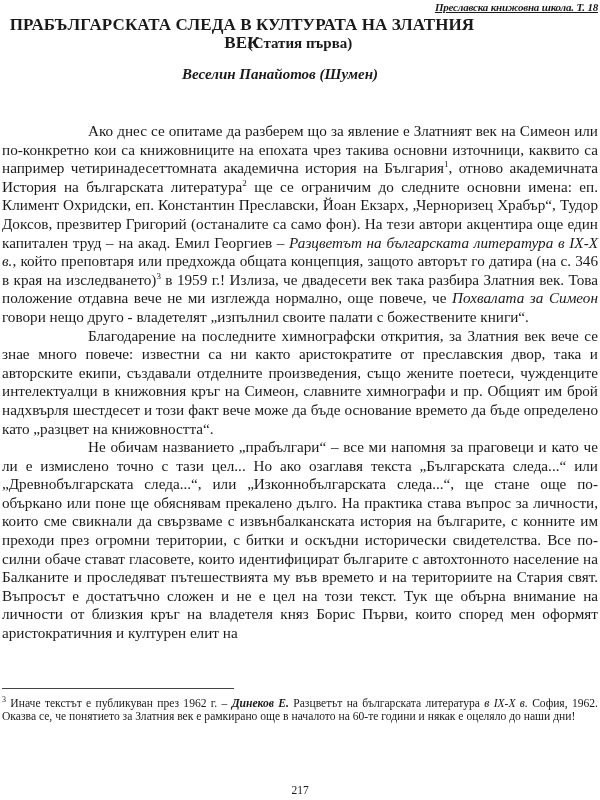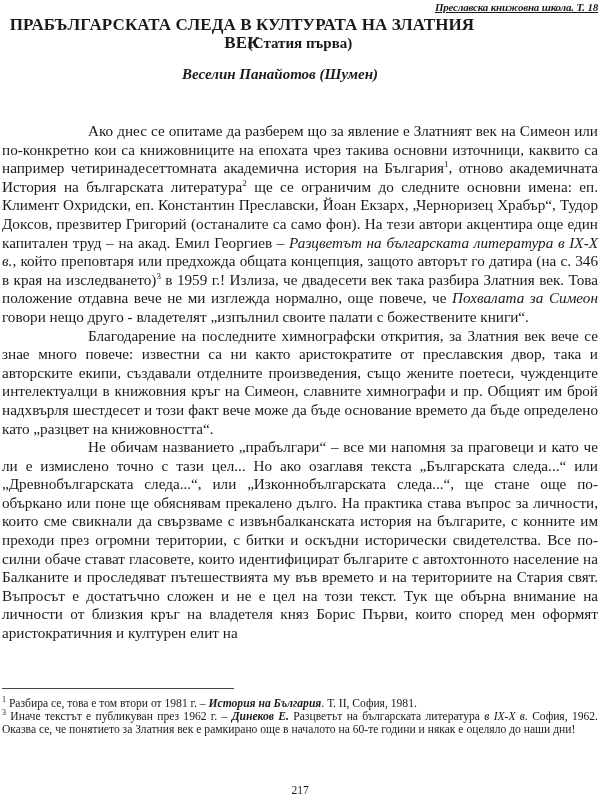--- a/index.html
+++ b/index.html
@@ -40,17 +40,16 @@
 
 <div class="body-text">
   <p><span>Ако днес се опитаме да разберем що за явление е Златният век на Симеон или по-конкретно кои са книжовниците на епохата чрез такива основни източници, каквито са например четиринадесеттомната академична история на България</span><sup>1</sup><span>, отново академичната История на българската литература</span><sup>2</sup><span> ще се ограничим до следните основни имена: еп. Климент Охридски, еп. Константин Преславски, Йоан Екзарх, „Черноризец Храбър“, Тудор Доксов, презвитер Григорий (останалите са само фон). На тези автори акцентира още един капитален труд – на акад. Емил Георгиев – </span><i>Разцветът на българската литература в IX-X в.</i><span>, който преповтаря или предхожда общата концепция, защото авторът го датира (на с. 346 в края на изследването)</span><sup>3</sup><span> в 1959 г.! Излиза, че двадесети век така разбира Златния век. Това положение отдавна вече не ми изглежда нормално, още повече, че </span><i>Похвалата за Симеон</i><span> говори нещо друго - владетелят „изпълнил своите палати с божествените книги“.</span></p>
   <p>Благодарение на последните химнографски открития, за Златния век вече се знае много повече: известни са ни както аристократите от преславския двор, така и авторските екипи, създавали отделните произведения, също жените поетеси, чужденците интелектуалци в книжовния кръг на Симеон, славните химнографи и пр. Общият им брой надхвърля шестдесет и този факт вече може да бъде основание времето да бъде определено като „разцвет на книжовността“.</p>
   <p>Не обичам названието „прабългари“ – все ми напомня за праговеци и като че ли е измислено точно с тази цел... Но ако озаглавя текста „Българската следа...“ или „Древнобългарската следа...“, или „Изконнобългарската следа...“, ще стане още по-объркано или поне ще обяснявам прекалено дълго. На практика става въпрос за личности, които сме свикнали да свързваме с извънбалканската история на българите, с конните им преходи през огромни територии, с битки и оскъдни исторически свидетелства. Все по-силни обаче стават гласовете, които идентифицират българите с автохтонното население на Балканите и проследяват пътешествията му във времето и на териториите на Стария свят. Въпросът е достатъчно сложен и не е цел на този текст. Тук ще обърна внимание на личности от близкия кръг на владетеля княз Борис Първи, които според мен оформят аристократичния и културен елит на</p>
 </div>
 
 <div class="separator"></div>
 
 <div class="footnotes">
-  <p class="fn"><sup>1</sup> <span>Разбира се, това е том втори от 1981 г. – </span><b class="bi">История на България</b><span>. Т. II, София, 1981.</span></p>
   <p class="fn"><sup>3</sup> <span>Иначе текстът е публикуван през 1962 г. – </span><b class="bi">Динеков Е.</b><span> Разцветът на българската литература </span><i>в IX-X в.</i><span> София, 1962. Оказва се, че понятието за Златния век е рамкирано още в началото на 60-те години и някак е оцеляло до наши дни!</span></p>
 </div>
 
 <div class="page-number">217</div>
 
 </body></html>

